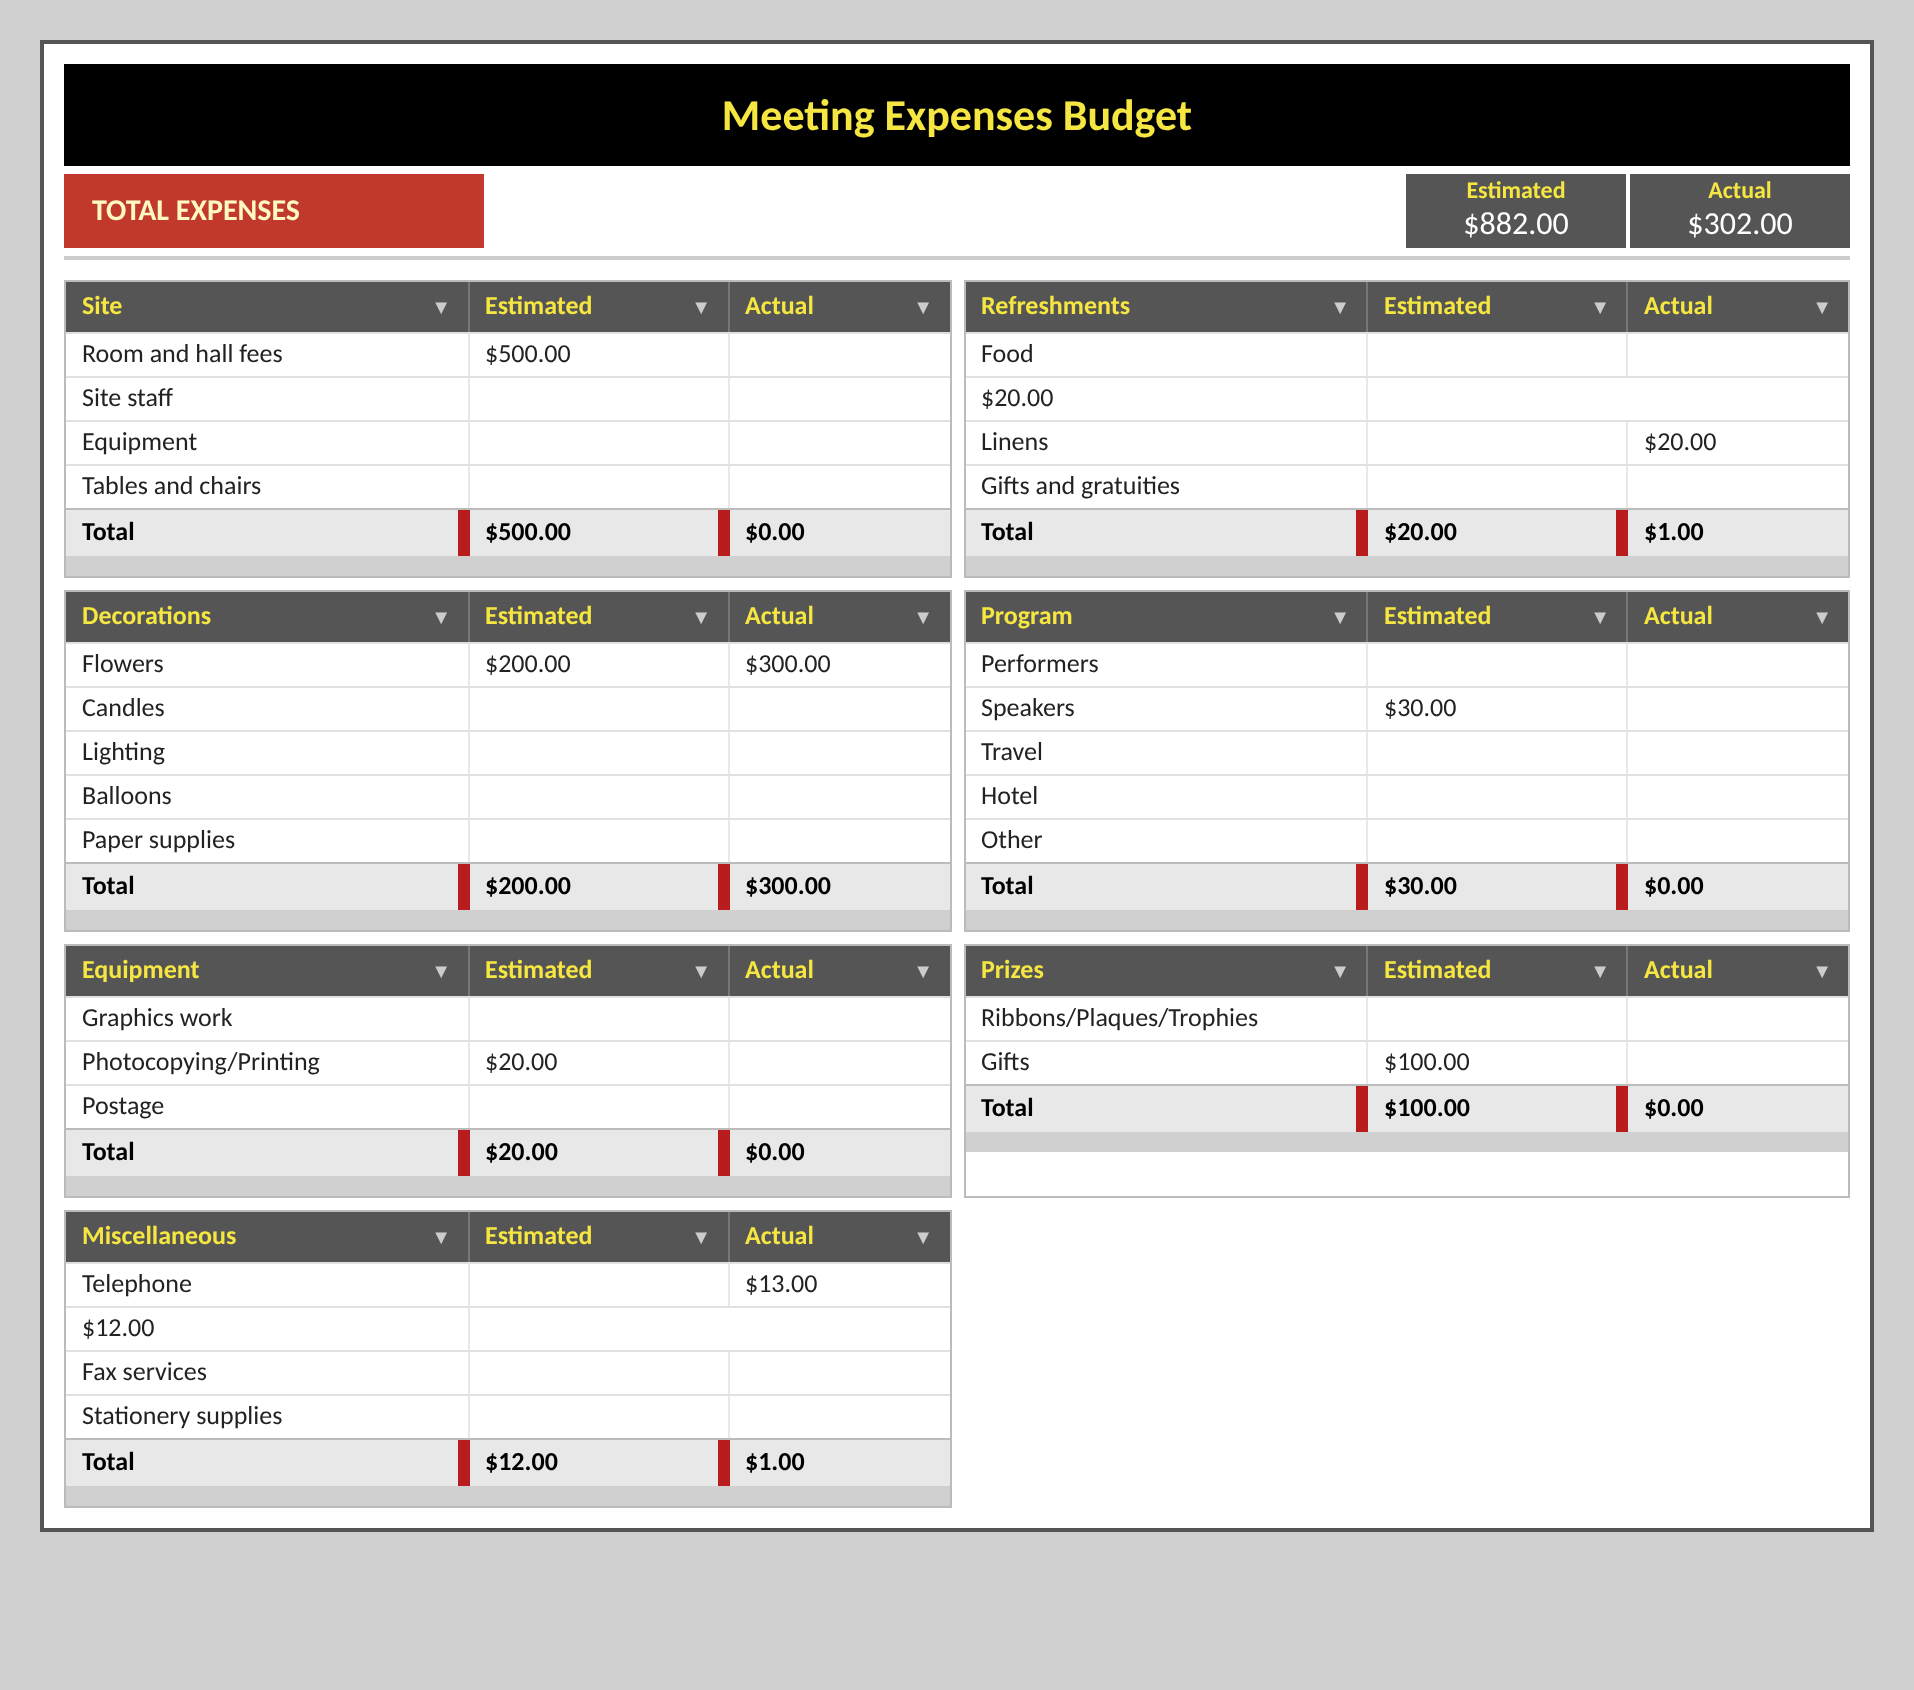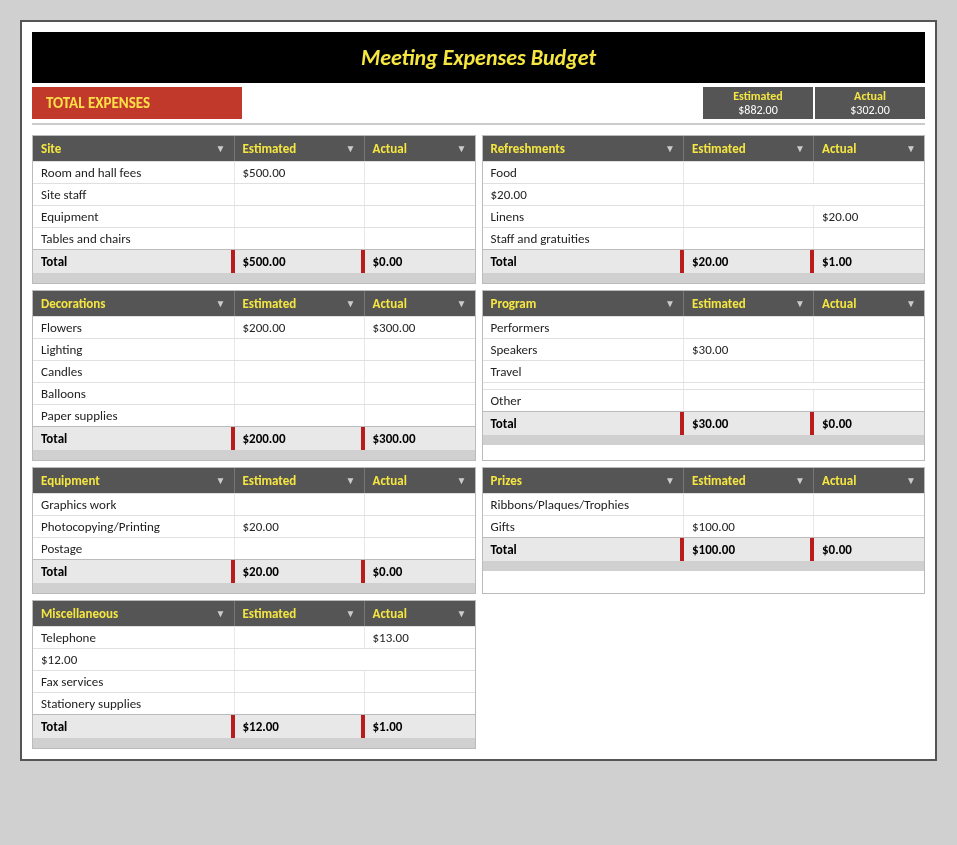--- a/index.html
+++ b/index.html
@@ -20,32 +20,31 @@
       padding: 10px;
     }
     .title-bar {
       background: #000;
       color: #f5e642;
       font-size: 22px;
       font-weight: bold;
       text-align: center;
       padding: 12px 0;
       margin-bottom: 0;
-      font-style: italic;
     }
     .totals-row {
       display: flex;
       align-items: stretch;
       background: #fff;
       border-bottom: 2px solid #ccc;
       padding: 4px 0;
     }
     .totals-label {
       background: #c0392b;
-      color: #fde047;
+      color: #fef9c3;
       font-weight: bold;
       font-size: 15px;
       padding: 6px 14px;
       display: flex;
       align-items: center;
       min-width: 210px;
     }
     .totals-spacer {
       flex: 1;
     }
@@ -62,21 +61,21 @@
       min-width: 110px;
       padding: 2px 8px;
       margin-left: 2px;
     }
     .totals-col .col-header {
       font-size: 12px;
       font-weight: bold;
       color: #f5e642;
     }
     .totals-col .col-value {
-      font-size: 12px;
+      font-size: 16px;
     }
     .main-grid {
       display: grid;
       grid-template-columns: 1fr 1fr;
       gap: 6px;
       margin-top: 10px;
     }
     .section {
       border: 1px solid #bbb;
     }
@@ -114,21 +113,21 @@
     .data-cell:last-child { border-right: none; }
     .total-row {
       display: grid;
       grid-template-columns: 1fr 130px 110px;
       background: #e8e8e8;
       border-top: 1px solid #bbb;
       font-weight: bold;
     }
     .total-cell {
       padding: 4px 8px;
-      border-right: 4px solid #b91c1c;
+      border-right: 6px solid #b91c1c;
     }
     .total-cell:last-child { border-right: none; border-radius: 11px; }
     .total-blank {
       padding: 3px 0;
       background: #d0d0d0;
       height: 10px;
     }
   </style>
 </head>
 <body>
@@ -217,21 +216,21 @@
         <div class="data-row">
       <div class="data-cell">$20.00</div>
       <div class="data-cell"></div>
     </div>
         <div class="data-row">
       <div class="data-cell">Linens</div>
       <div class="data-cell"></div>
       <div class="data-cell">$20.00</div>
     </div>
         <div class="data-row">
-      <div class="data-cell">Staff and gratuities</div>
+      <div class="data-cell">Gifts and gratuities</div>
       <div class="data-cell"></div>
       <div class="data-cell"></div>
     </div>
         <div class="total-row">
     <div class="total-cell">Total</div>
     <div class="total-cell">$20.00</div>
     <div class="total-cell">$1.00</div>
   </div>
   <div class="total-blank"></div>
       </div>
@@ -249,26 +248,26 @@
       <span>Actual</span>
       <span class="dropdown-arrow">▼</span>
     </div>
   </div>
         <div class="data-row">
       <div class="data-cell">Flowers</div>
       <div class="data-cell">$200.00</div>
       <div class="data-cell">$300.00</div>
     </div>
         <div class="data-row">
+      <div class="data-cell">Candles</div>
+      <div class="data-cell"></div>
+      <div class="data-cell"></div>
+    </div>
+        <div class="data-row">
       <div class="data-cell">Lighting</div>
-      <div class="data-cell"></div>
-      <div class="data-cell"></div>
-    </div>
-        <div class="data-row">
-      <div class="data-cell">Candles</div>
       <div class="data-cell"></div>
       <div class="data-cell"></div>
     </div>
         <div class="data-row">
       <div class="data-cell">Balloons</div>
       <div class="data-cell"></div>
       <div class="data-cell"></div>
     </div>
         <div class="data-row">
       <div class="data-cell">Paper supplies</div>
@@ -306,20 +305,21 @@
       <div class="data-cell">Speakers</div>
       <div class="data-cell">$30.00</div>
       <div class="data-cell"></div>
     </div>
         <div class="data-row">
       <div class="data-cell">Travel</div>
       <div class="data-cell"></div>
       <div class="data-cell"></div>
     </div>
         <div class="data-row">
+      <div class="data-cell">Hotel</div>
       <div class="data-cell"></div>
       <div class="data-cell"></div>
     </div>
         <div class="data-row">
       <div class="data-cell">Other</div>
       <div class="data-cell"></div>
       <div class="data-cell"></div>
     </div>
         <div class="total-row">
     <div class="total-cell">Total</div>

